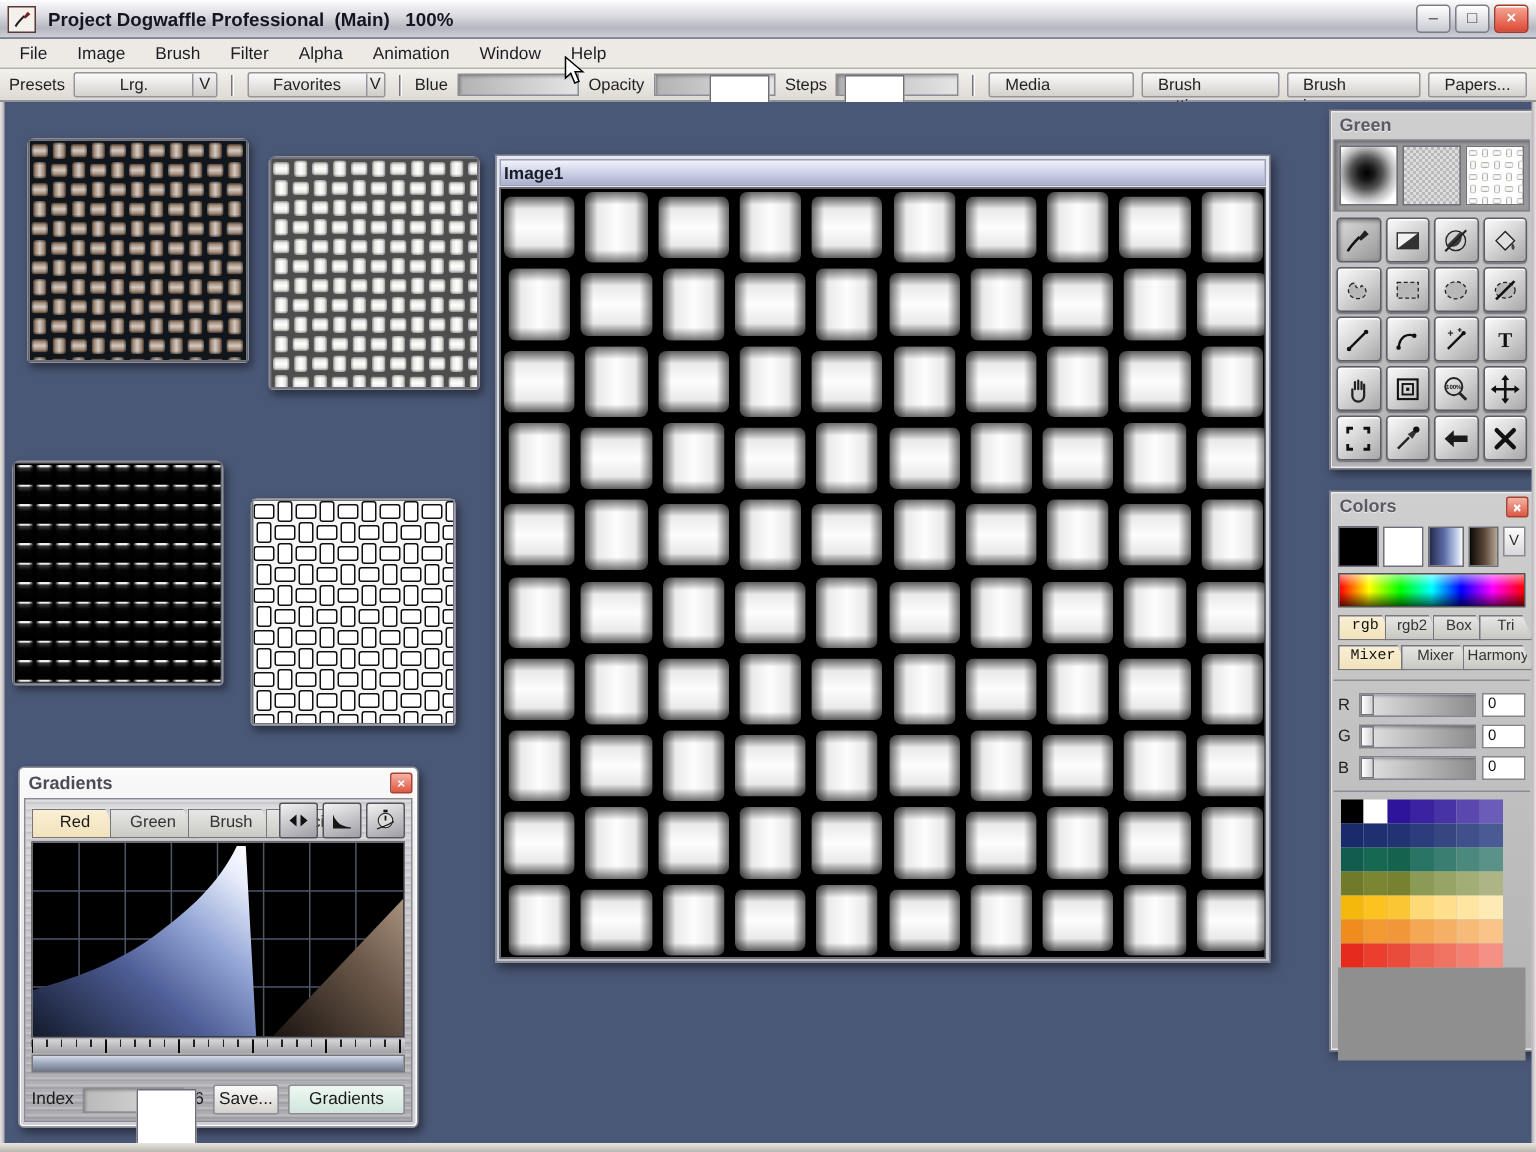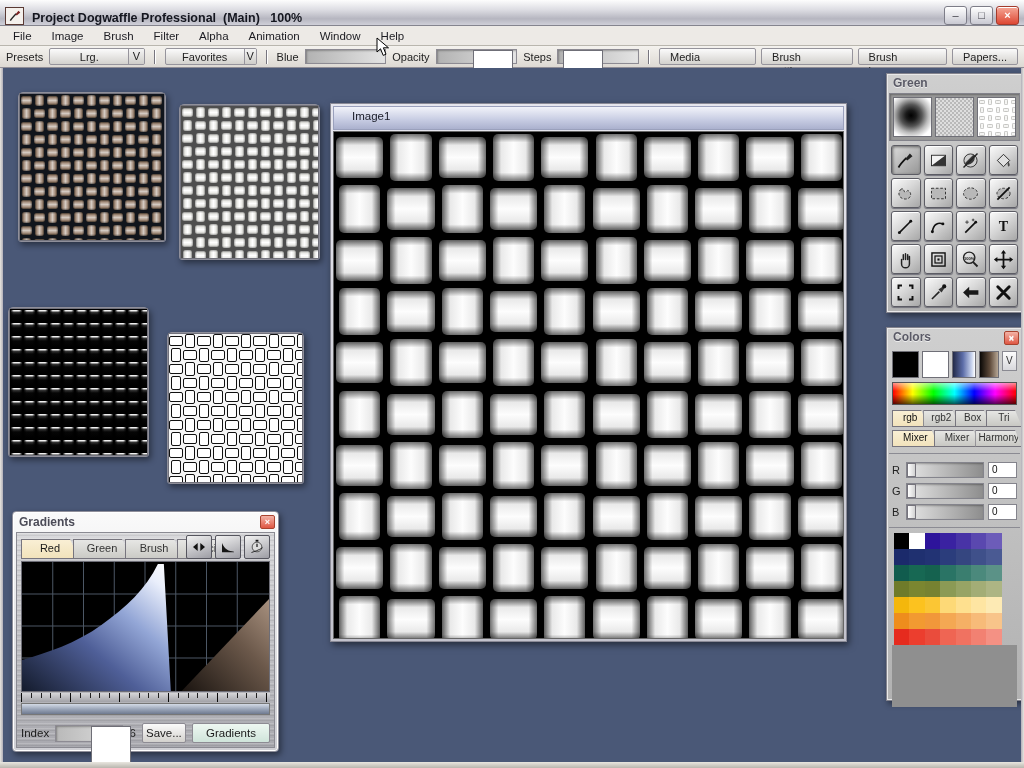--- a/index.html
+++ b/index.html
@@ -2,21 +2,21 @@
 <html><head>
 <meta charset="utf-8">
 <style>
   html,body{margin:0;padding:0;background:#222;}
   *{box-sizing:border-box;}
   .app{position:relative;width:1024px;height:768px;overflow:hidden;
        font-family:"Liberation Sans",sans-serif;background:#4c5a7a;}
   
   .titlebar{position:absolute;left:0;top:0;width:1024px;height:26px;
     background:linear-gradient(180deg,#fdfdfd 0%,#dcdce2 40%,#b6b6c0 75%,#cfcfd8 100%);
-    border-bottom:1px solid #84848e;display:flex;align-items:flex-end;}
+    border-bottom:1px solid #84848e;display:flex;align-items:center;}
   .appicon{width:19px;height:18px;margin:0 8px 0 5px;background:#f4f0ec;border:1px solid #5a3a34;
     display:flex;align-items:center;justify-content:center;}
   .ttext{font-weight:bold;font-size:12.5px;color:#14161f;white-space:pre;}
   .wbtns{margin-left:auto;display:flex;gap:3px;padding-right:5px;}
   .wbtn{width:23px;height:19px;border:1px solid #7d7d88;border-radius:3px;font-size:11px;line-height:16px;
     text-align:center;color:#3c3c46;background:linear-gradient(180deg,#fff,#c9c9d2);box-shadow:inset 0 1px 0 #fff;}
   .wbtn.close{background:linear-gradient(180deg,#f6a897,#dd4733);color:#fff;border-color:#a33a2b;font-weight:bold;}
   .menubar{position:absolute;left:0;top:26px;width:1024px;height:20px;background:#edeae6;
     border-bottom:1px solid #b9b6ae;display:flex;align-items:center;gap:2px;padding-left:4px;}
   .mitem{font-size:11.5px;color:#1c1c22;padding:2px 9px;}
@@ -77,22 +77,22 @@
   .theme-dark .ws{left:1px;right:1px;top:1px;bottom:1px;
     background:linear-gradient(90deg,rgba(0,0,0,.85),rgba(0,0,0,0) 25%,rgba(0,0,0,0) 75%,rgba(0,0,0,.85)),
       linear-gradient(180deg,#f0f0f0 0 1px,#3a3a3a 2px,#060606 45%,#000 100%);}
   .theme-outline{--gap:#f6f6f6;}
   .theme-outline .wh .ws{left:0;right:0;top:2px;bottom:2px;background:#fff;border:1.5px solid #101010;border-radius:2px;}
   .theme-outline .wv .ws{top:0;bottom:0;left:2px;right:2px;background:#fff;border:1.5px solid #101010;border-radius:2px;}
   
   .iwin{position:absolute;left:330px;top:35px;width:517px;height:539px;display:flex;flex-direction:column;
     padding:2px;background:linear-gradient(180deg,#e6e6ee,#c2c2cc);border:1px solid #8a8a96;
     box-shadow:2px 3px 7px rgba(0,0,0,.5);}
-  .ititle{flex:none;height:24px;background:linear-gradient(180deg,#f2f3fa 0%,#c6cbe2 60%,#abb1ce 100%);
-    border:1px solid #9aa0bc;font-weight:normal;font-size:11.5px;color:#1a1c28;padding:3px 0 0 18px;}
+  .ititle{flex:none;height:18px;background:linear-gradient(180deg,#f2f3fa 0%,#c6cbe2 60%,#abb1ce 100%);
+    border:1px solid #9aa0bc;font-weight:bold;font-size:11.5px;color:#1a1c28;padding:3px 0 0 2px;}
   .icanvas{flex:1;margin-top:1px;border:1px solid #666;position:relative;overflow:hidden;background:#000;}
   
   .gwin{position:absolute;left:12px;top:443px;width:267px;height:241px;padding:3px;border:1px solid #8f8f9a;border-radius:4px;
     background:linear-gradient(180deg,#fafafa,#cfcfd4);box-shadow:inset 0 0 0 1px #fff,2px 3px 6px rgba(0,0,0,.45);}
   .gtitle{height:17px;font-weight:bold;font-size:12px;color:#4c4c58;padding-left:3px;position:relative;}
   .gclose{position:absolute;right:0;top:0;width:15px;height:14px;border:1px solid #a8432f;border-radius:2px;
     background:linear-gradient(180deg,#f3b3a6,#df5743);color:#fff;font-size:9px;line-height:12px;text-align:center;font-weight:bold;}
   .gbody{position:absolute;left:3px;right:3px;top:20px;bottom:3px;border:1px solid #8a8a92;
     background:repeating-linear-gradient(180deg,rgba(255,255,255,.18) 0 1px,rgba(0,0,0,.07) 2px 3px,rgba(0,0,0,0) 3px 5px),
       linear-gradient(180deg,#d9d9dc,#a9a9af);padding:4px;}
@@ -140,21 +140,21 @@
   .well-brown{width:22px;background:linear-gradient(90deg,#0a0806,#5e4a3a 55%,#b6a694);}
   .vbtn{width:17px;height:20px;border:1px solid #8a8a92;background:linear-gradient(180deg,#fdfdfd,#d8d8dc);
     font-size:10px;text-align:center;line-height:18px;color:#333;}
   .spectrum{height:23px;margin:2px 3px;border:1px solid #555;
     background:linear-gradient(180deg,rgba(255,255,255,.55) 0%,rgba(255,255,255,0) 38%,rgba(0,0,0,0) 55%,rgba(0,0,0,.65) 100%),
       linear-gradient(90deg,#f00 0%,#ff0 16%,#0f0 33%,#0ff 50%,#00f 66%,#f0f 83%,#f00 100%);}
   .ctabs{display:flex;padding:3px 3px 0;}
   .ctab{flex:1;height:17px;margin-right:-5px;font-size:10px;color:#333;text-align:center;line-height:16px;
     background:linear-gradient(180deg,#e8e8e6,#c6c6c1);clip-path:polygon(0 0,calc(100% - 7px) 0,100% 100%,0 100%);
     box-shadow:inset 0 0 0 1px #77757e;}
-  .ctab.active{background:linear-gradient(180deg,#faf0d6,#f1e2ba);color:#111;}
+  .ctab.active{background:linear-gradient(180deg,#faf0d6,#f1e2ba);color:#111;font-family:Liberation Mono, monospace;}
   .csliders{margin-top:6px;border-top:1px solid #8b8b93;border-bottom:1px solid #8b8b93;padding:5px 3px;}
   .csrow{display:flex;align-items:center;gap:4px;height:21px;font-size:11px;color:#222;}
   .csrow .lbl{width:10px;}
   .cgroove{position:relative;flex:1;height:16px;border:1px solid #84848c;
     background:linear-gradient(90deg,#e6e6e6,#8d8d8d);box-shadow:inset 1px 1px 2px rgba(0,0,0,.3);}
   .cthumb{position:absolute;left:0;top:0;width:9px;height:14px;background:linear-gradient(90deg,#fff,#d2d2d2);border:1px solid #76747c;}
   .cval{width:29px;height:16px;background:#fff;border:1px solid #84848c;font-size:10px;padding:1px 0 0 3px;color:#111;}
   .swgrid{display:grid;grid-template-columns:repeat(7,15.4px);grid-auto-rows:16px;margin:5px 0 0 5px;}
   .swfill{height:62px;margin:0 3px 2px;background:#8f8f8f;}
   .cursor{position:absolute;z-index:99;}

